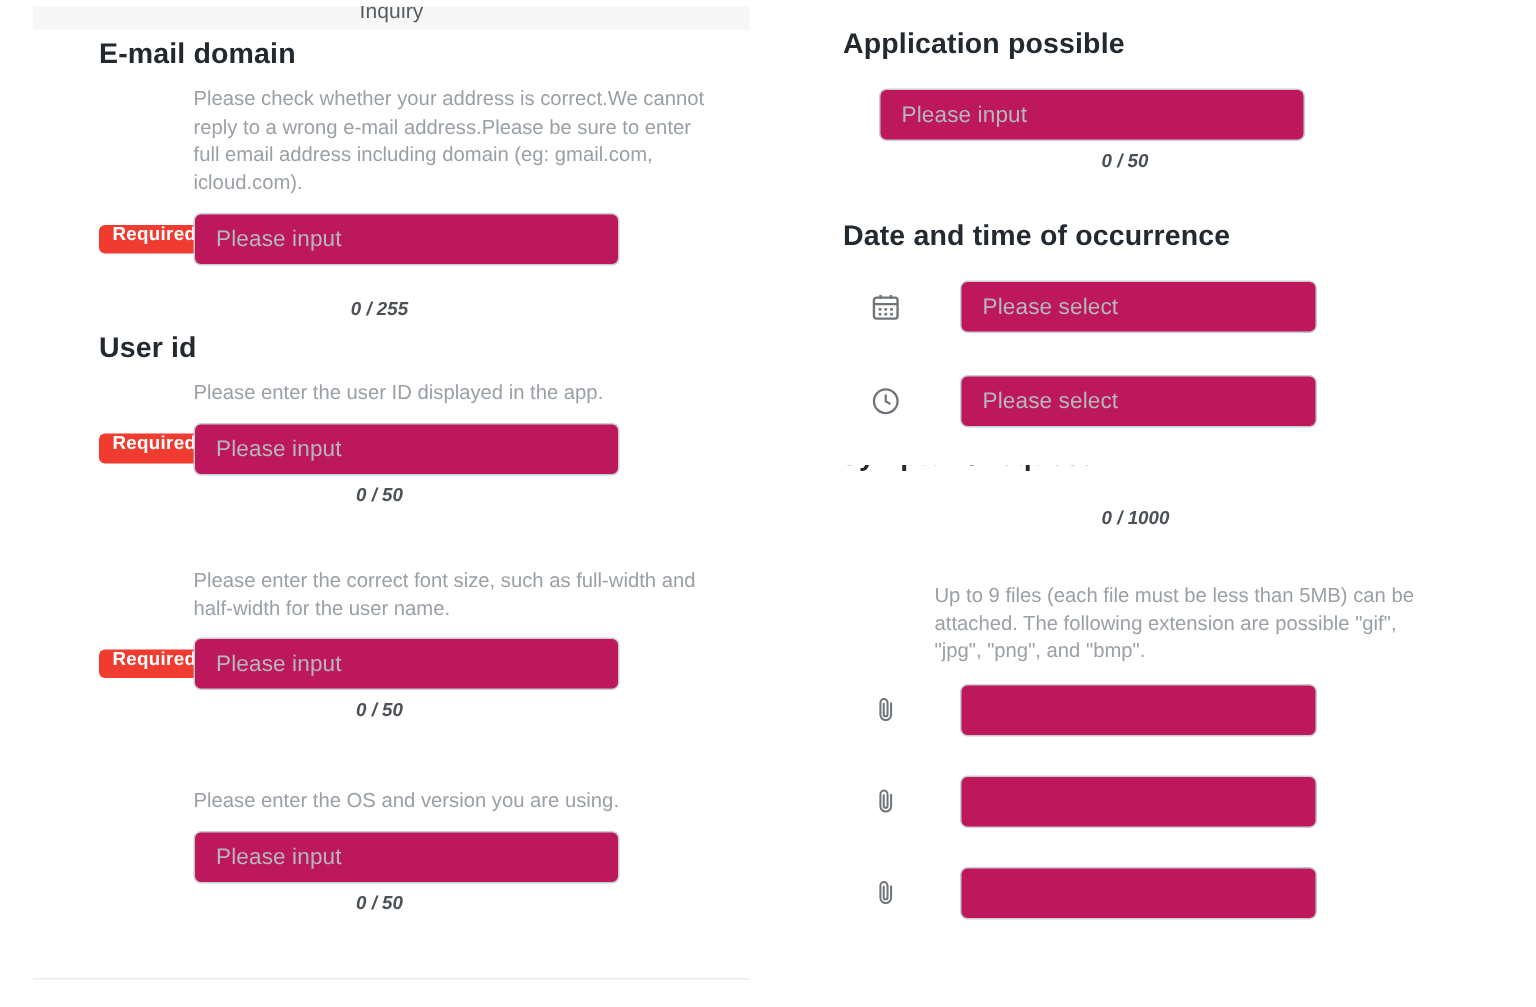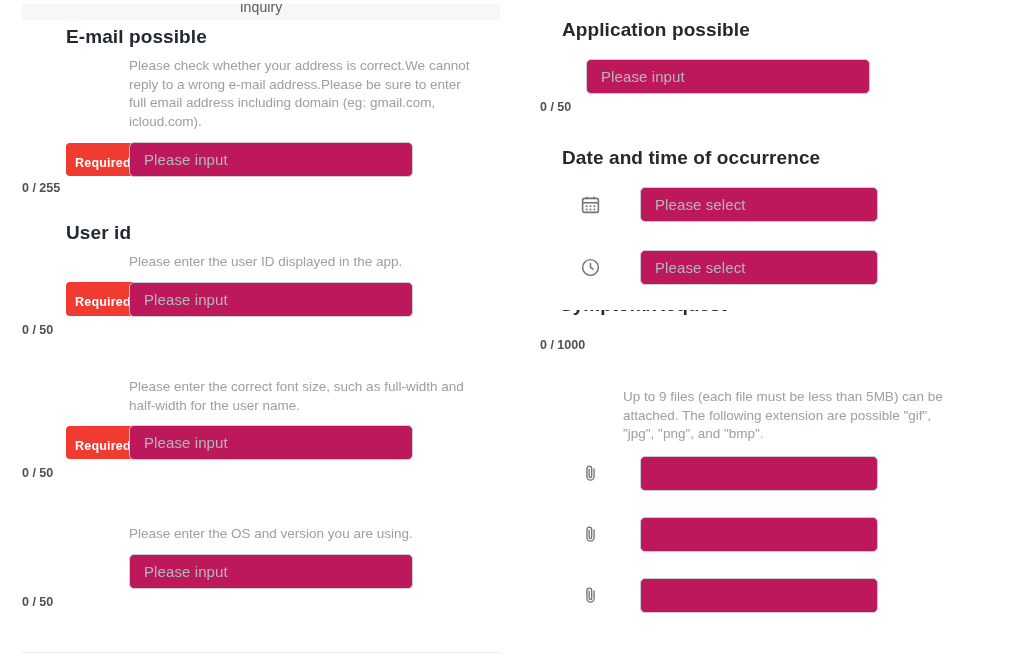--- a/index.html
+++ b/index.html
@@ -86,21 +86,21 @@
     align-items: center;
     padding-left: 44px;
   }
   .badge {
     display: inline-block;
     background: #ef3b30;
     color: #ffffff;
     font-size: 12.5px;
     font-weight: bold;
     line-height: 1;
-    padding: 14px 9px 7px;
+    padding: 0 9px 7px;
     border-radius: 4px;
     letter-spacing: .2px;
   }
 
   .input {
     height: 35px;
     border: 1px solid #c9ccd0;
     border-radius: 5px;
     background: #be185d;
     display: flex;
@@ -112,21 +112,22 @@
   }
   .input.w-left  { width: 284px; }
   .input.w-right { width: 284px; }
   .input.w-picker{ width: 238px; }
   .input.w-attach{ width: 238px; }
 
   .counter {
     font-size: 12.5px;
     font-weight: bold;
     color: #4b5156;
-    text-align: left;
+    text-align: center;
+    font-style: italic;
   }
 
   
   .icon-slot {
     width: 46px;
     flex: 0 0 46px;
     display: flex;
     align-items: center;
     justify-content: center;
     color: #6f7479;
@@ -173,31 +174,31 @@
 
 <div class="screen">
 
   <div class="header-bar">
     <div class="header-title">Inquiry</div>
   </div>
 
   <div class="col col-left">
 
     <div class="field" style="top:26px;">
-      <h2 class="field-title">E-mail possible</h2>
+      <h2 class="field-title">E-mail domain</h2>
       <p class="field-desc" style="margin-top:9px;">Please check whether your address is correct.We cannot reply to a wrong e-mail address.Please be sure to enter full email address including domain (eg: gmail.com, icloud.com).</p>
       <div class="row" style="margin-top:11px;">
         <div class="badge-slot">
           <span class="badge">Required</span>
         </div>
         <div class="input w-left">
           <span>Please input</span>
         </div>
       </div>
-      <div class="counter" style="width:462px;margin-top:4px;">0 / 255</div>
+      <div class="counter" style="width:462px;margin-top:22px;">0 / 255</div>
     </div>
 
     <div class="field" style="top:222px;">
       <h2 class="field-title">User id</h2>
       <p class="field-desc" style="margin-top:9px;">Please enter the user ID displayed in the app.</p>
       <div class="row" style="margin-top:10px;">
         <div class="badge-slot">
           <span class="badge">Required</span>
         </div>
         <div class="input w-left">

